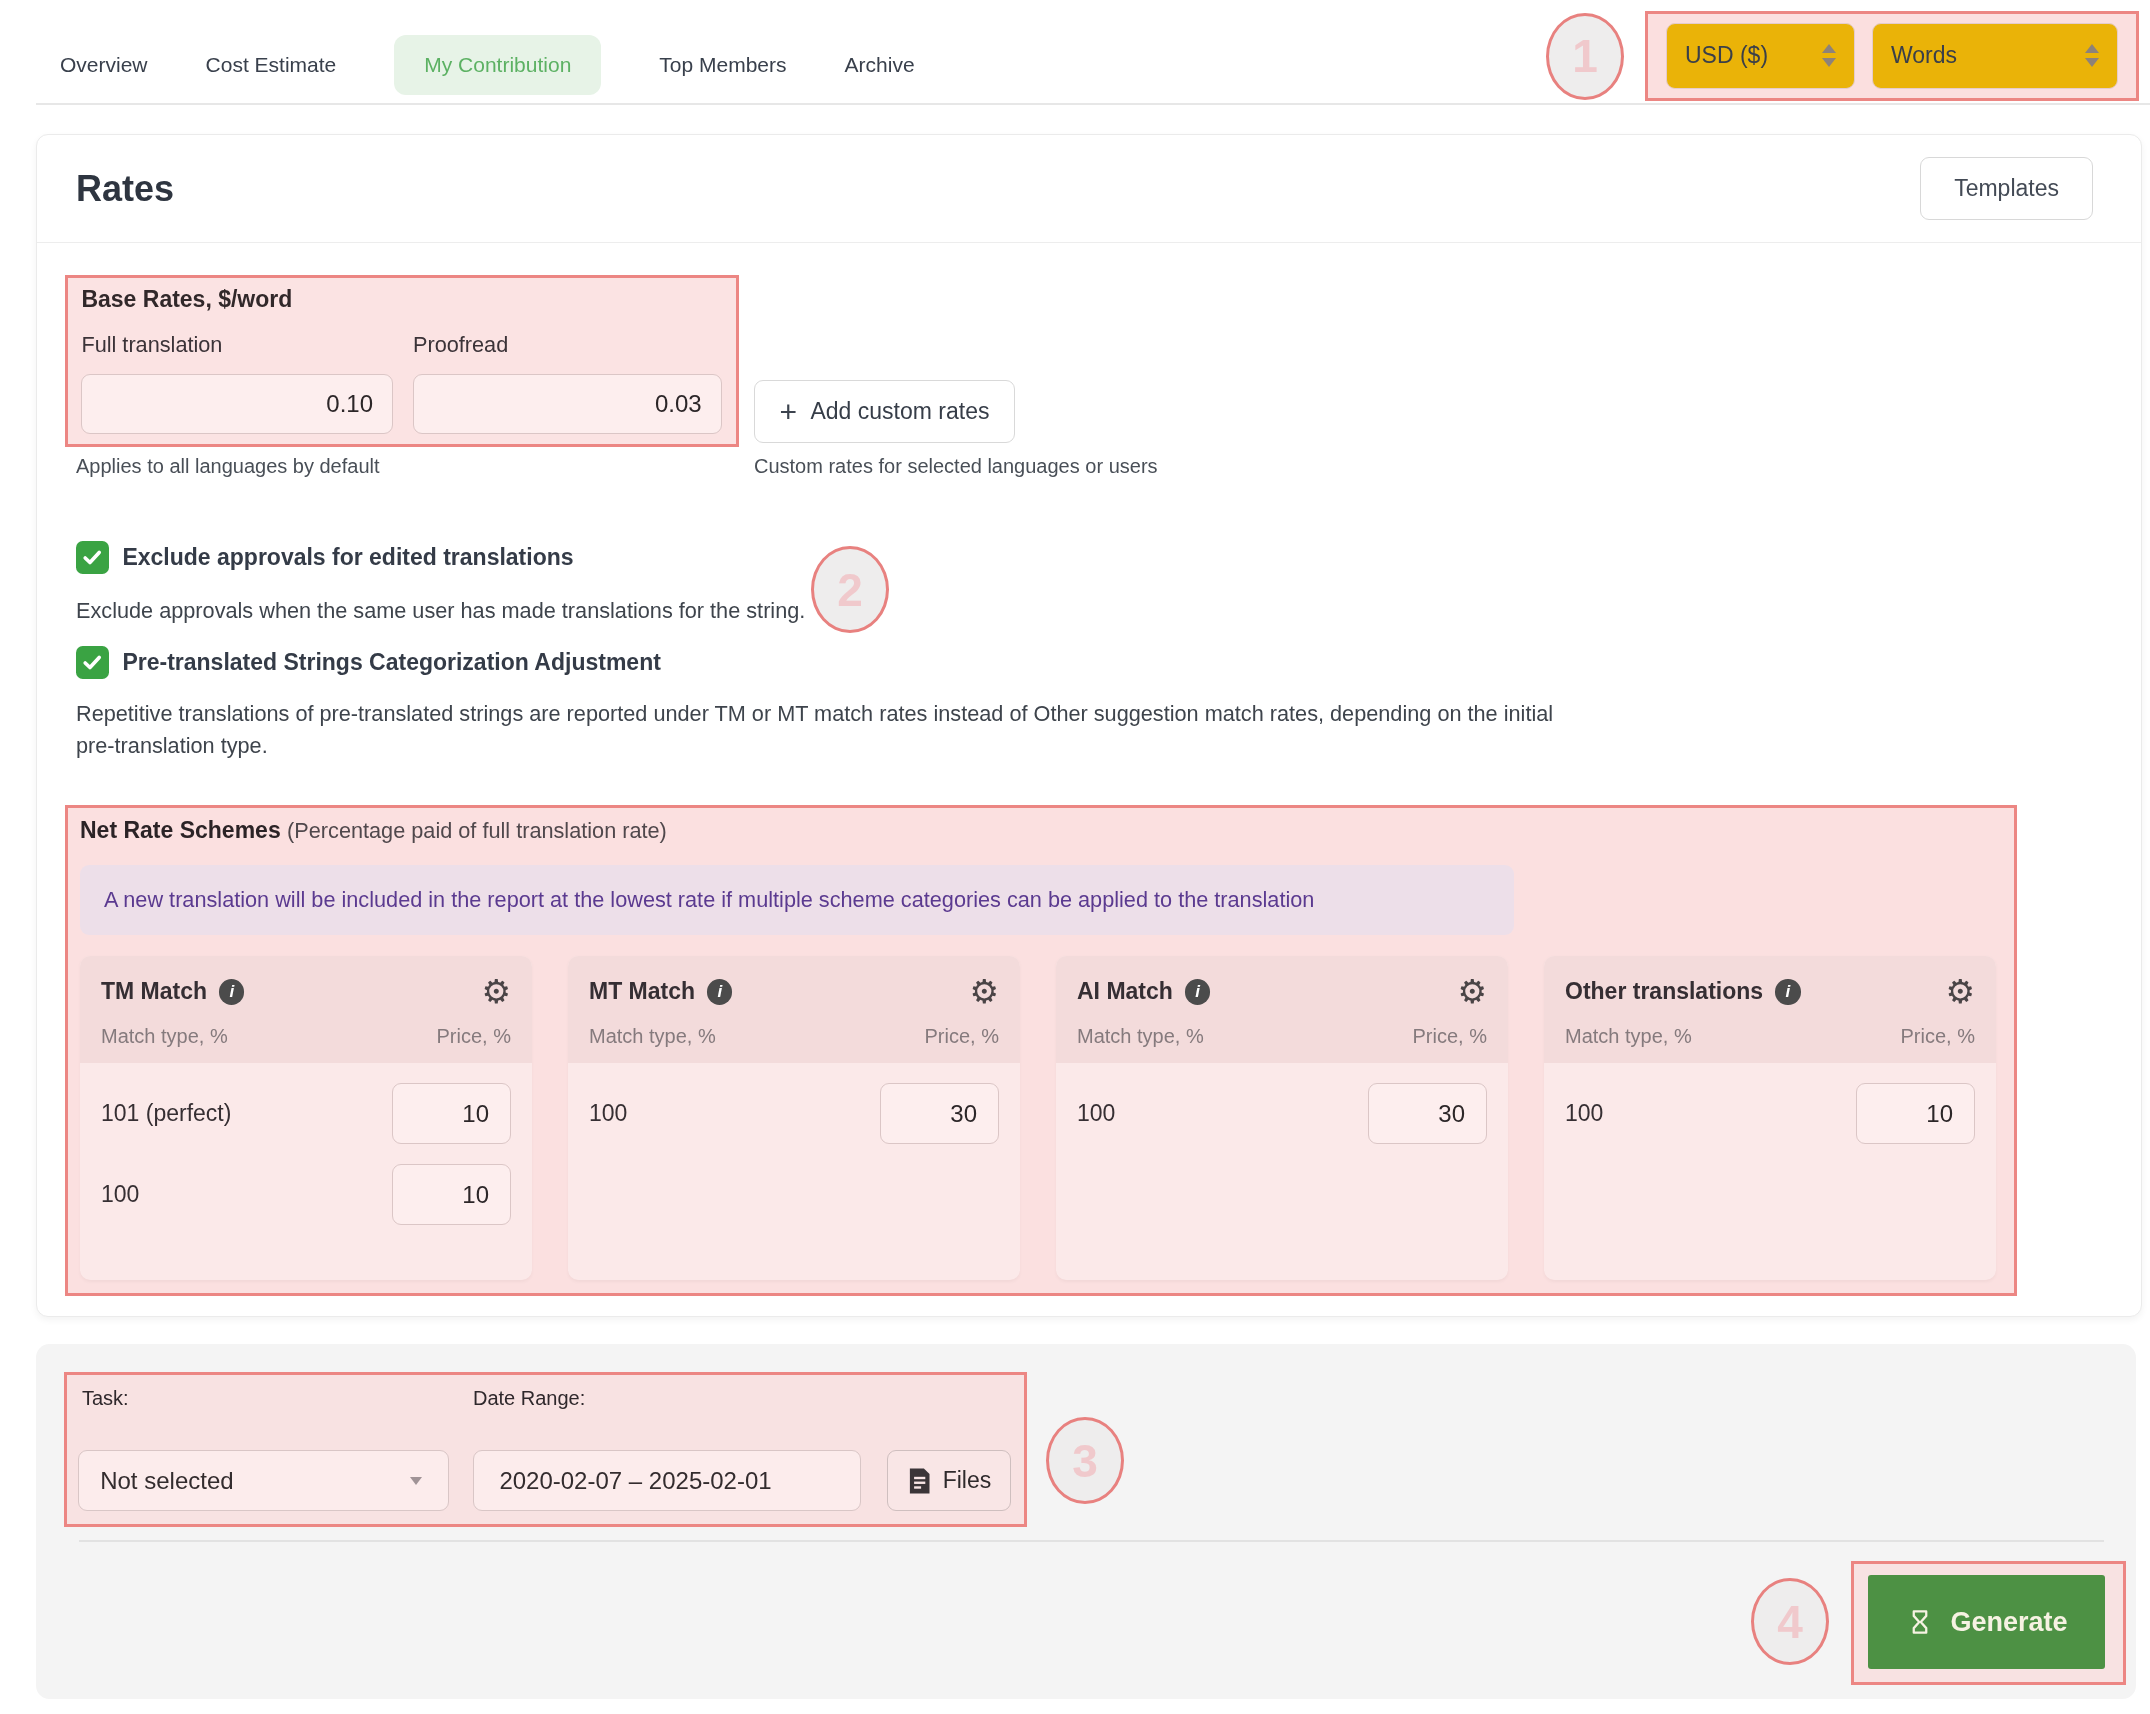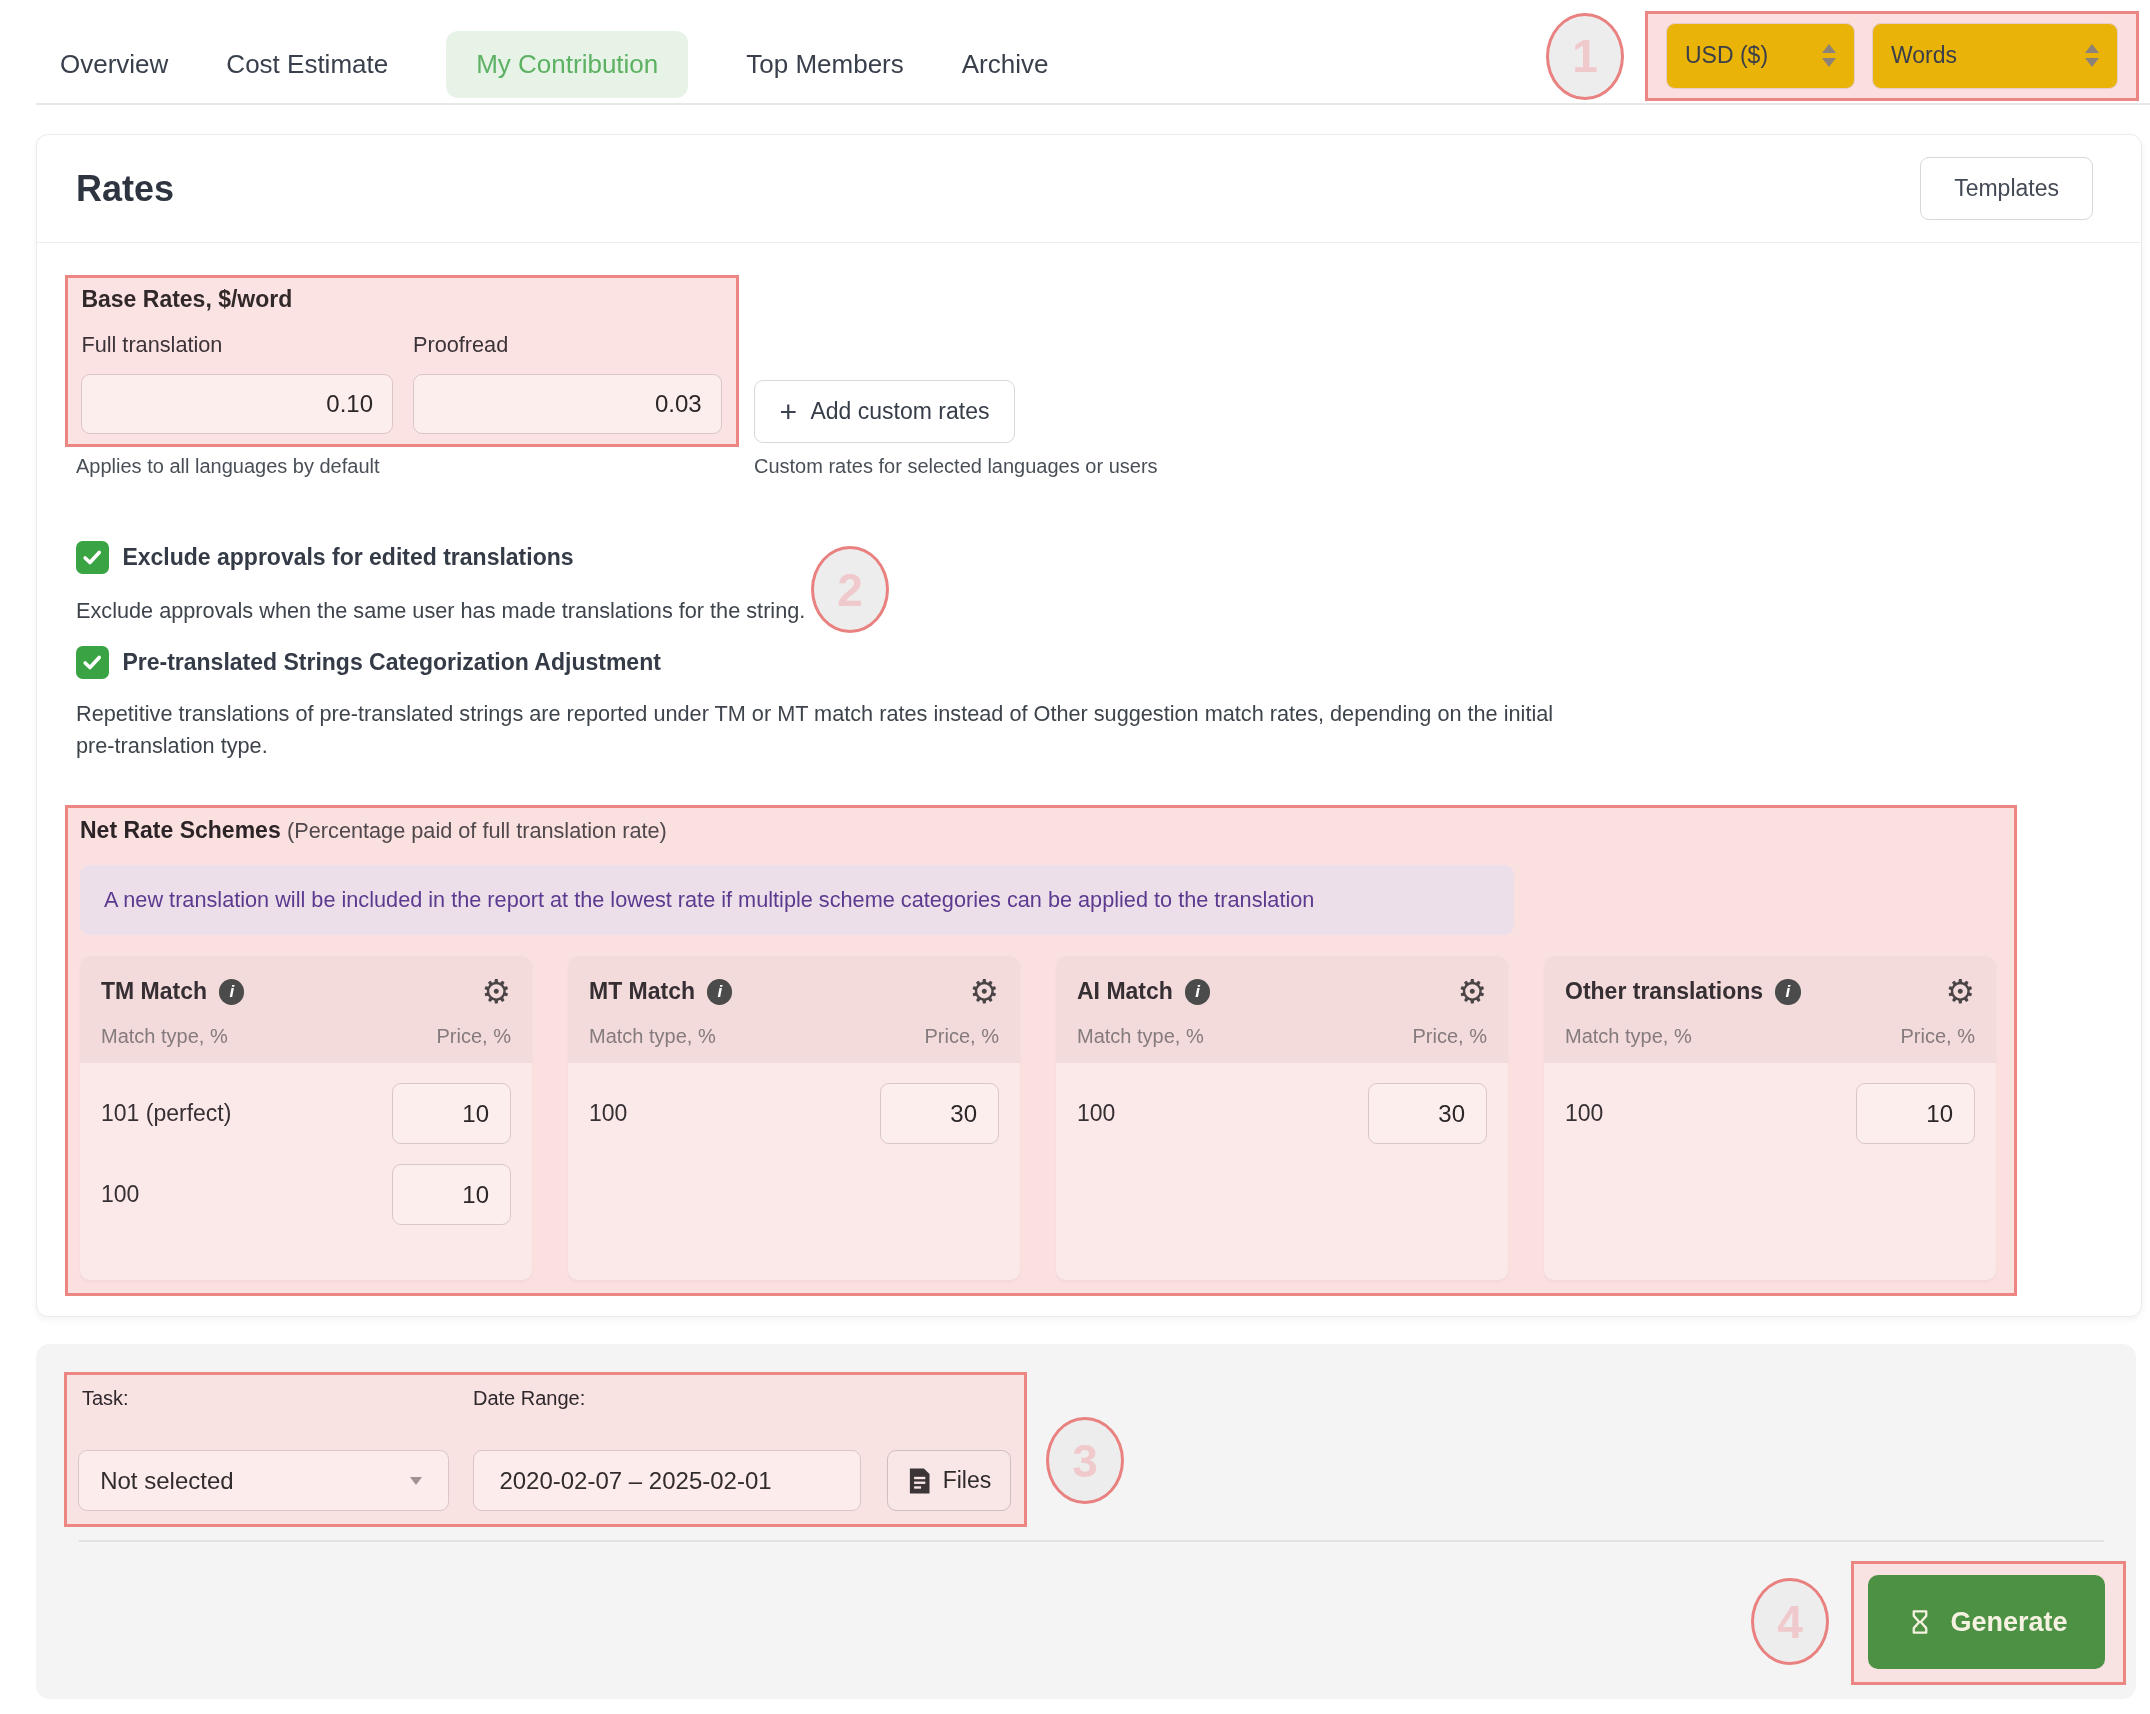--- a/index.html
+++ b/index.html
@@ -7,21 +7,21 @@
   body {
     width:2151px; height:1715px; position:relative; overflow:hidden;
     font-family:"Liberation Sans", sans-serif; color:#39404b;
   }
   
   .top-sliver { position:absolute; left:271px; top:0; width:115px; height:5.2px;
     background:#e3e3e3; border-radius:0 0 6px 6px; }
   .nav { position:absolute; left:0; top:0; width:100%; height:105px;
     display:flex; align-items:center; padding-left:60px; gap:58px; background:#fff; }
   .nav-divider { position:absolute; left:36px; top:103px; width:2115px; height:1.5px; background:#e7e7e7; }
-  .tab { font-size:26px; font-weight:500; color:#39404c; cursor:pointer; white-space:nowrap;margin-top:24px; }
+  .tab { font-size:21px; font-weight:500; color:#39404c; cursor:pointer; white-space:nowrap;margin-top:24px; }
   .tab.active { color:#5cb163; background:#e7f3e7; padding:18px 30px; border-radius:12px; }
 
   
   .hl { position:absolute; border:3.7px solid #ec8683; background:#fbdfdf; }
   .num-circle { position:absolute; width:78px; height:87px; border:3px solid #e8817f;
     border-radius:50%; background:rgba(237,235,235,.92); display:flex; align-items:center;
     justify-content:center; font-size:46px; font-weight:600; color:#f0c9cc; z-index:5; }
 
   
   .hl-controls { left:1645px; top:10.5px; width:494px; height:90px; display:flex;
@@ -103,21 +103,21 @@
     font-size:24px; color:#332c2e; cursor:pointer; }
   .task-select { left:11.2px; width:371px; padding:0 26px 0 21px; justify-content:space-between; }
   .caret-down { width:0; height:0; border-left:6.7px solid transparent;
     border-right:6.7px solid transparent; border-top:8.2px solid #a09396; }
   .date-input { left:406px; width:388px; padding-left:25.4px; }
   .btn-files { left:820px; width:124px; justify-content:center; gap:10.5px;
     background:#f9e6e6; border-color:#cfbfbf; font-size:23px; color:#2f2a2c; }
   .footer-divider { position:absolute; left:43px; top:196px; width:2025px; height:1.5px; background:#e2e2e2; }
   .hl-generate { left:1815px; top:217px; width:275px; height:124px; background:#f8e2e2; }
   .btn-generate { position:absolute; left:14px; top:11.2px; width:237px; height:94px;
-    background:#4d9144; border-radius:10px; display:flex; align-items:center; justify-content:center;
+    background:#4d9144; border-radius:3px; display:flex; align-items:center; justify-content:center;
     gap:15px; font-size:27px; font-weight:600; color:#f6f2e2; cursor:pointer; border:none; }
   .icon-svg { display:block; }
 </style>
 </head>
 <body>
 
 <div class="top-sliver"></div>
 
 <div class="nav">
   <div class="tab">Overview</div>

